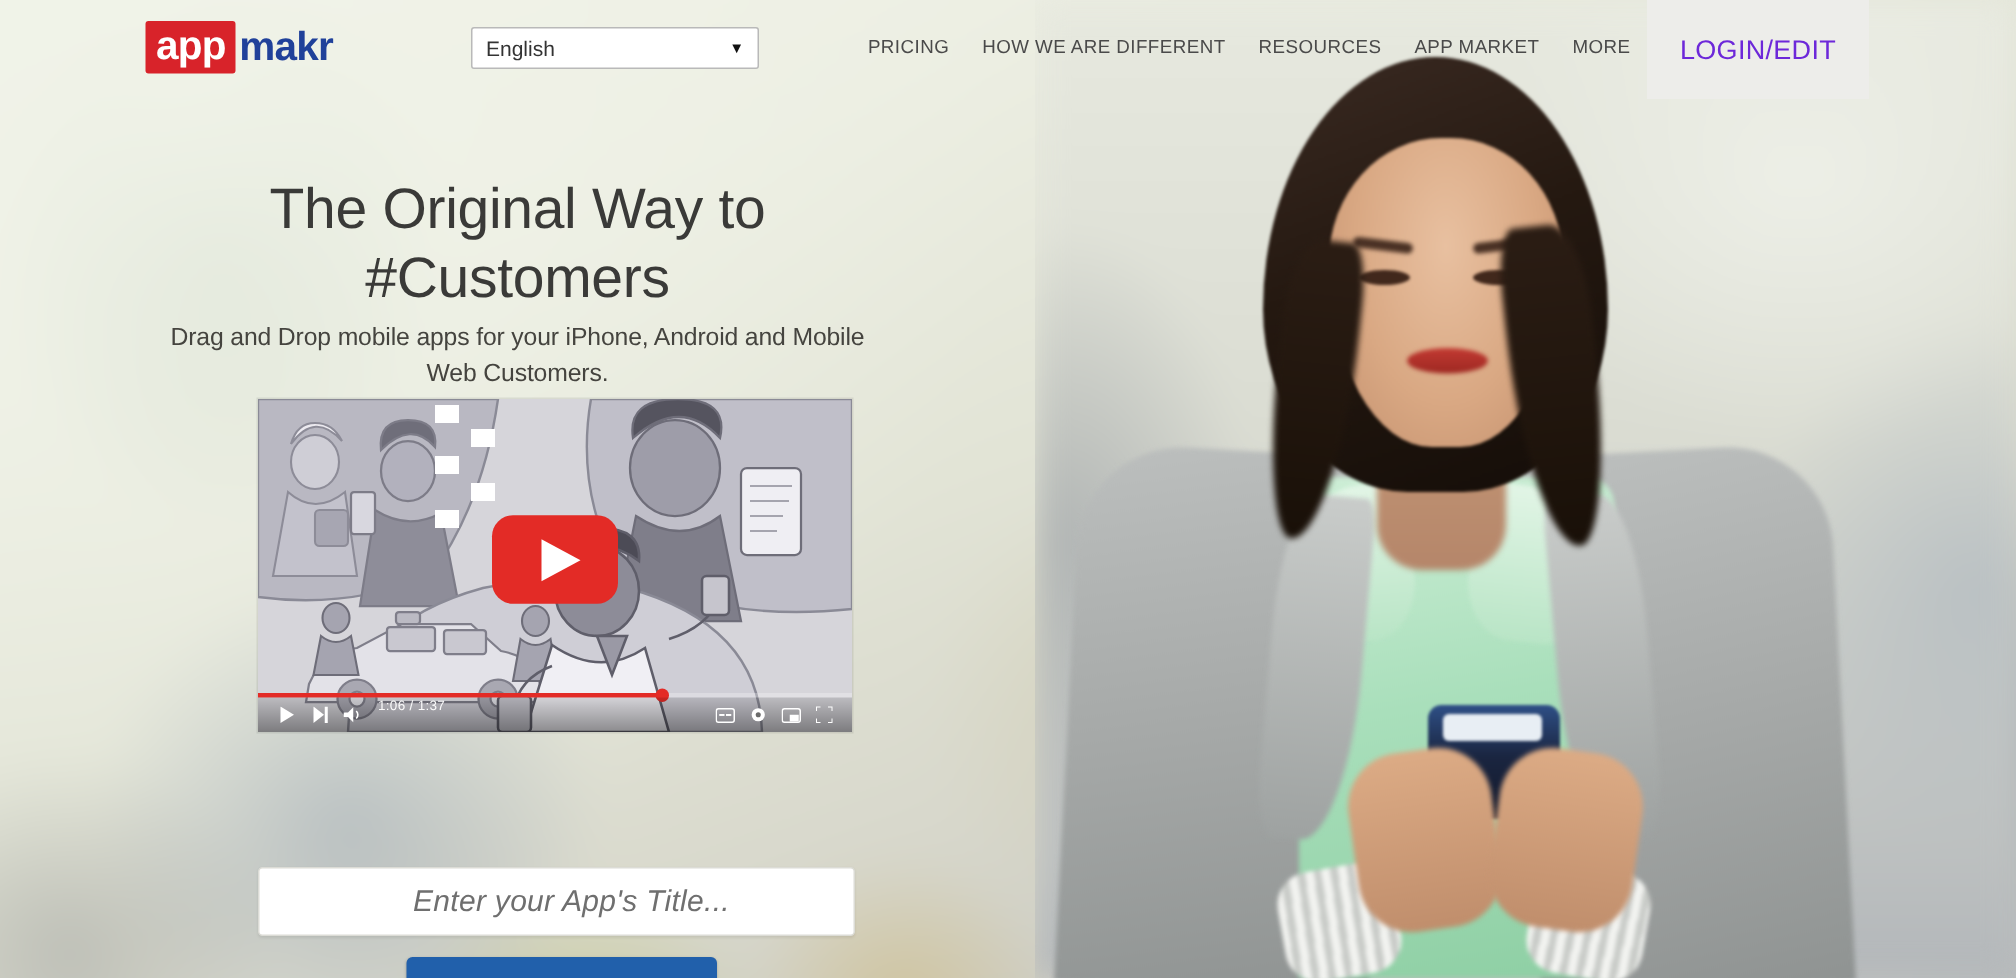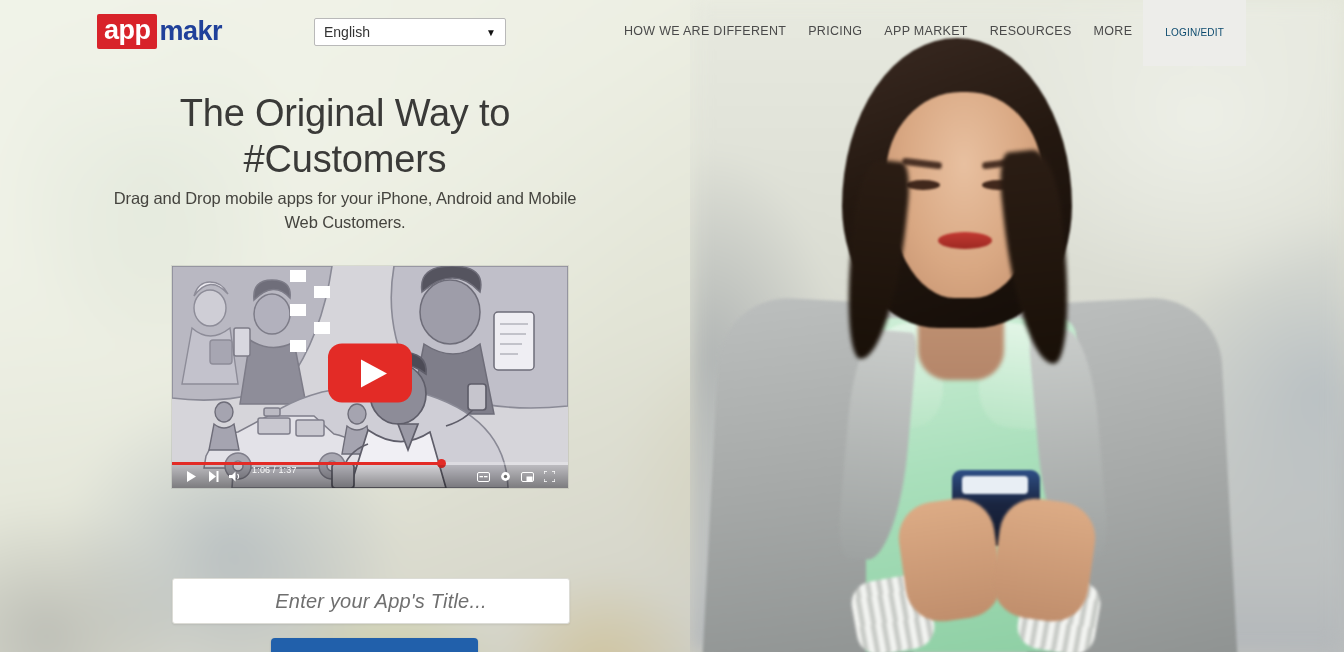--- a/index.html
+++ b/index.html
@@ -176,31 +176,31 @@
   #lang-select .caret { margin-left: auto; font-size: 10px; color: #111; }
 
   #nav { position: absolute; right: 0; top: 0; height: 66px; display: flex; align-items: flex-start; }
   #nav .nav-inner { display: flex; align-items: center; height: 66px; }
   #nav .nav-item {
     font-size: 12.5px; color: #4a4a4a; letter-spacing: 0.3px; padding: 0 11px;
     white-space: nowrap; line-height: 1; display: flex; align-items: center; height: 60px;
     padding-top: 0; margin-top: -4px;
   }
   #nav .nav-item.login {
-    background: rgba(237,237,235,0.93); color: #0c4a6e; font-size: 10px;
+    background: rgba(237,237,235,0.93); color: #6d28d9; font-size: 18px;
     height: 66px; margin-top: 0; padding: 0 22px; letter-spacing: 0.2px;
   }
   #nav .nav-spacer { width: 98px; }
 
   
   #hero { position: absolute; left: 0; top: 66px; width: 690px; z-index: 10; }
 
   #headline {
     text-align: center; color: #3a3a38; font-size: 38px; line-height: 1.22;
-    font-weight: normal; letter-spacing: -0.2px; margin-top: 24px;
+    font-weight: normal; letter-spacing: -0.2px; margin-top: 51px;
   }
   #headline .l2 { display: block; }
 
   #subhead {
     text-align: center; color: #45443f; font-size: 16.5px; line-height: 1.45;
     margin-top: 4px; padding: 0 100px; letter-spacing: -0.1px;
   }
 
   
   #video {
@@ -295,24 +295,24 @@
       <span class="caret">▼</span>
     </div>
 
     <div id="logo">
       <span class="logo-box">app</span>
       <span class="logo-word">makr</span>
     </div>
 
     <nav id="nav">
       <div class="nav-inner">
+        <div class="nav-item">PRICING</div>
         <div class="nav-item">HOW WE ARE DIFFERENT</div>
-        <div class="nav-item">PRICING</div>
+        <div class="nav-item">RESOURCES</div>
         <div class="nav-item">APP MARKET</div>
-        <div class="nav-item">RESOURCES</div>
         <div class="nav-item">MORE</div>
         <div class="nav-item login">LOGIN/EDIT</div>
         <div class="nav-spacer"></div>
       </div>
     </nav>
   </div>
 
   <div id="hero">
 
     <h1 id="headline">

